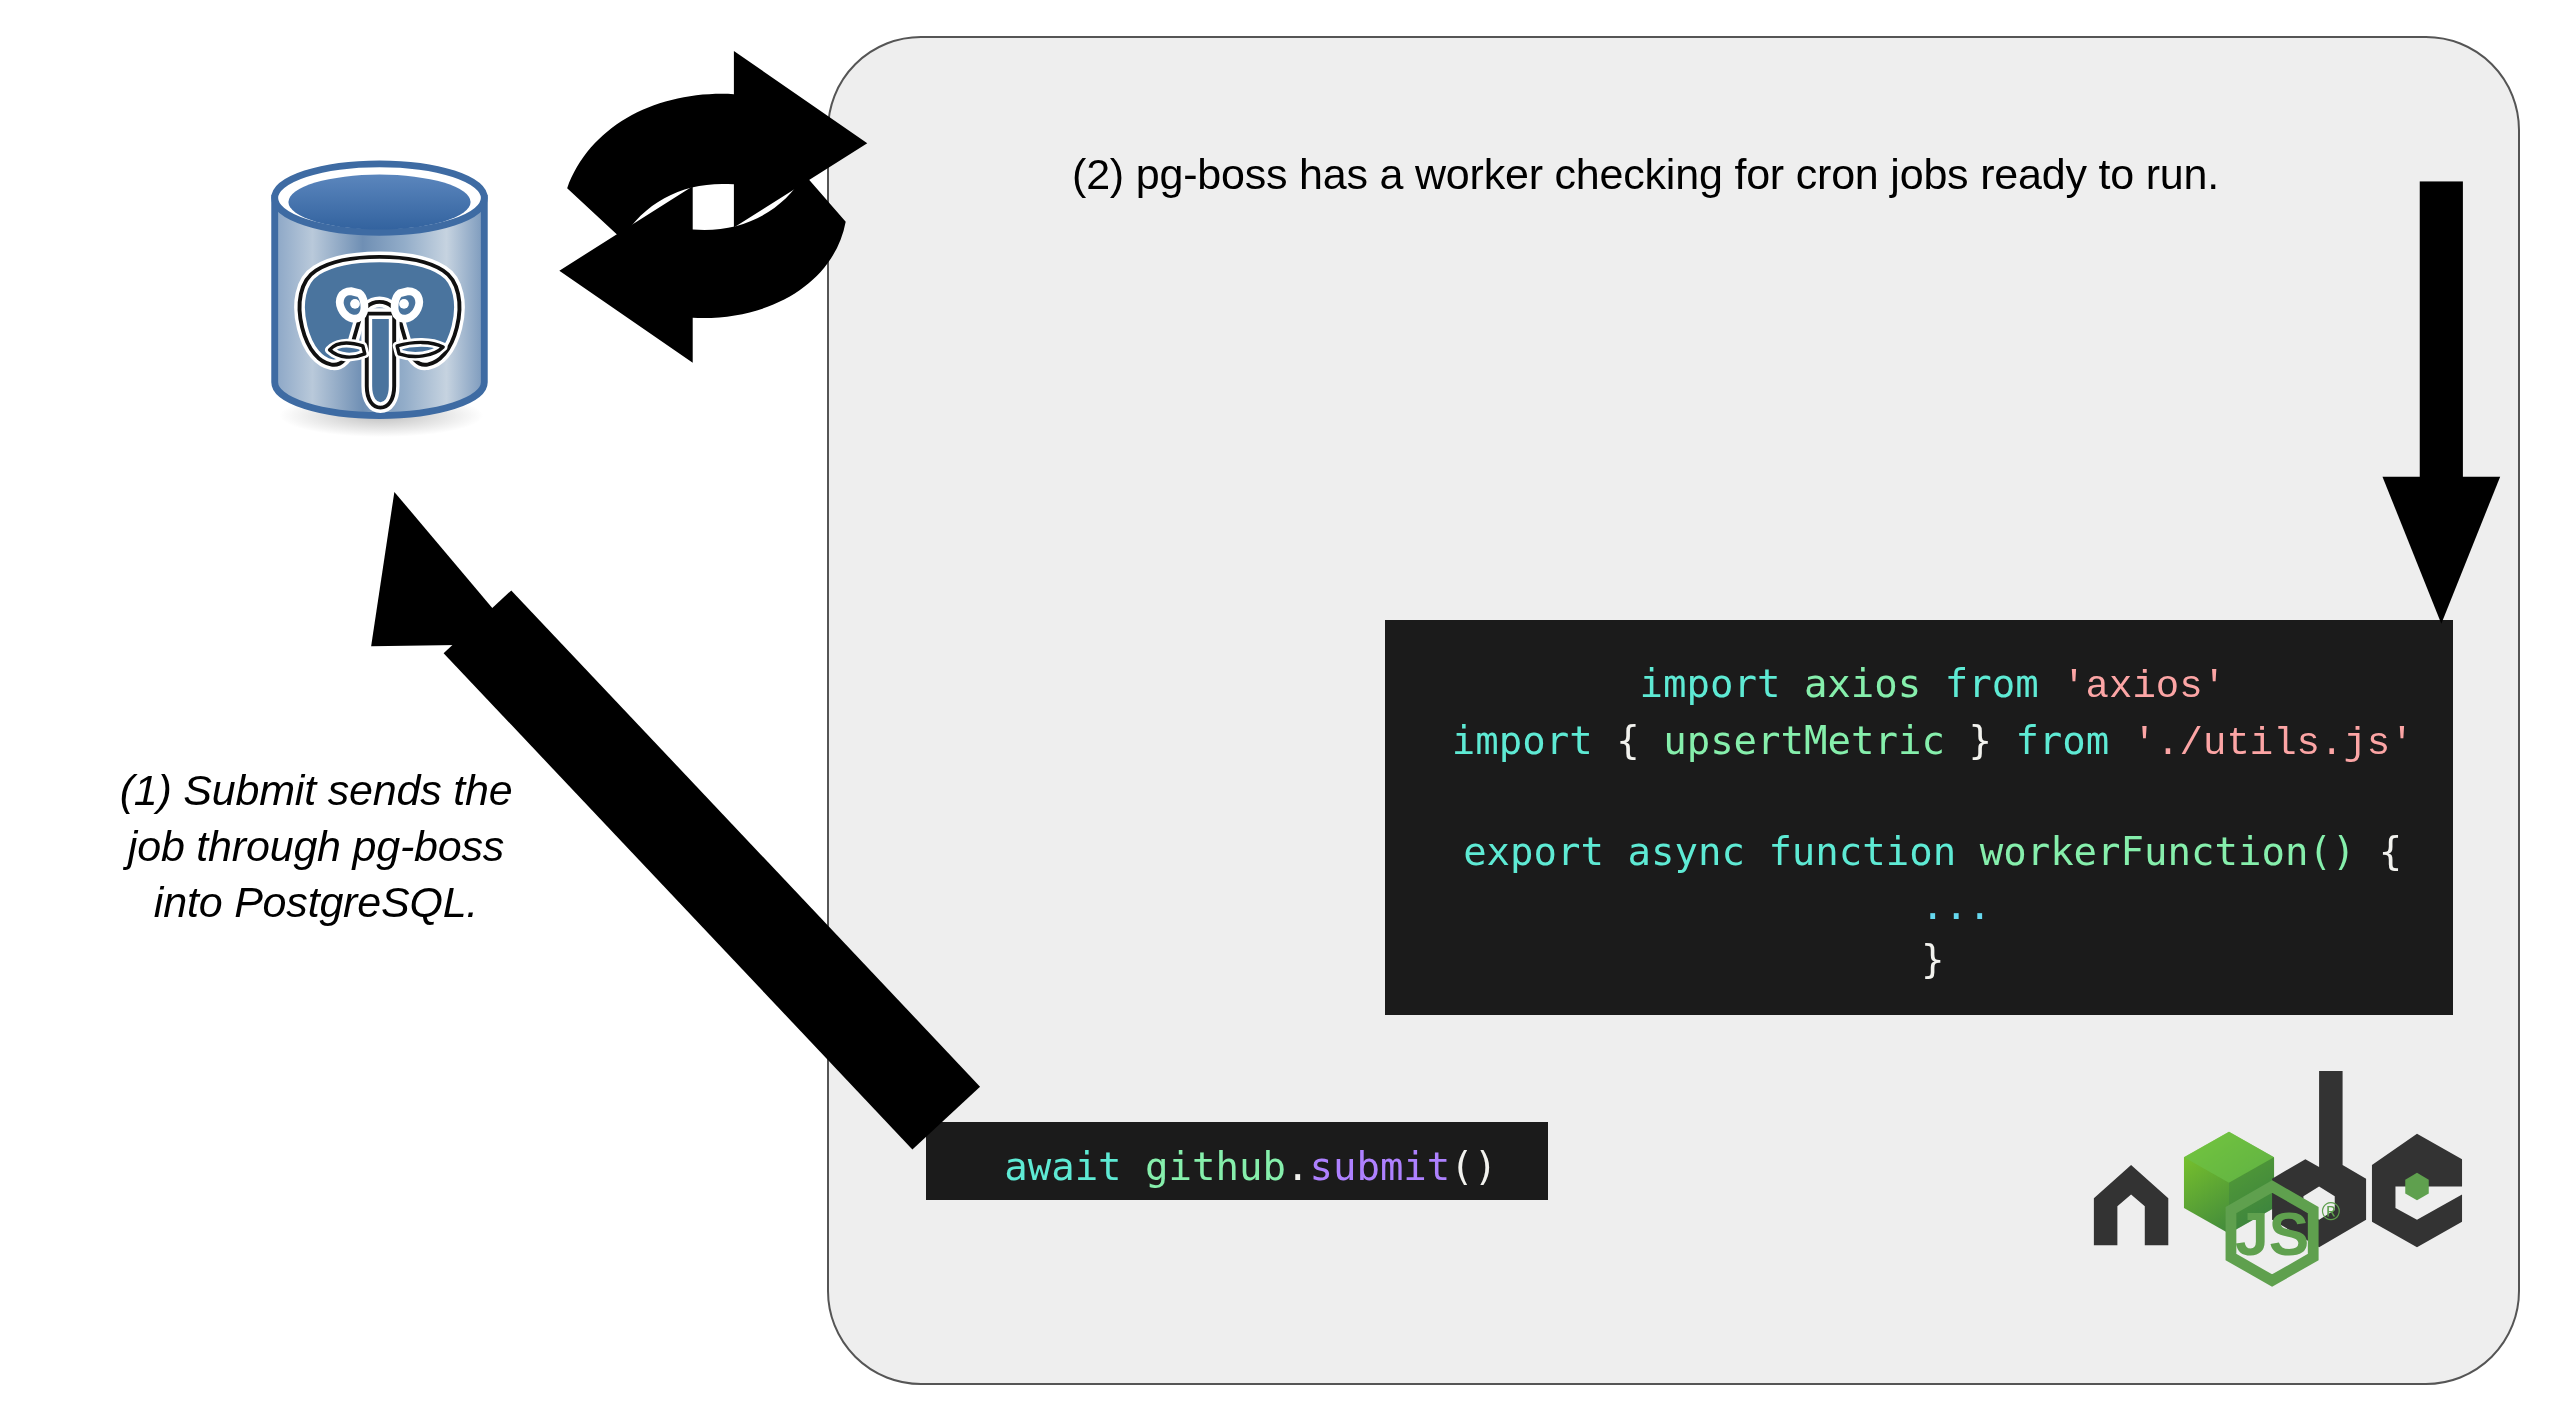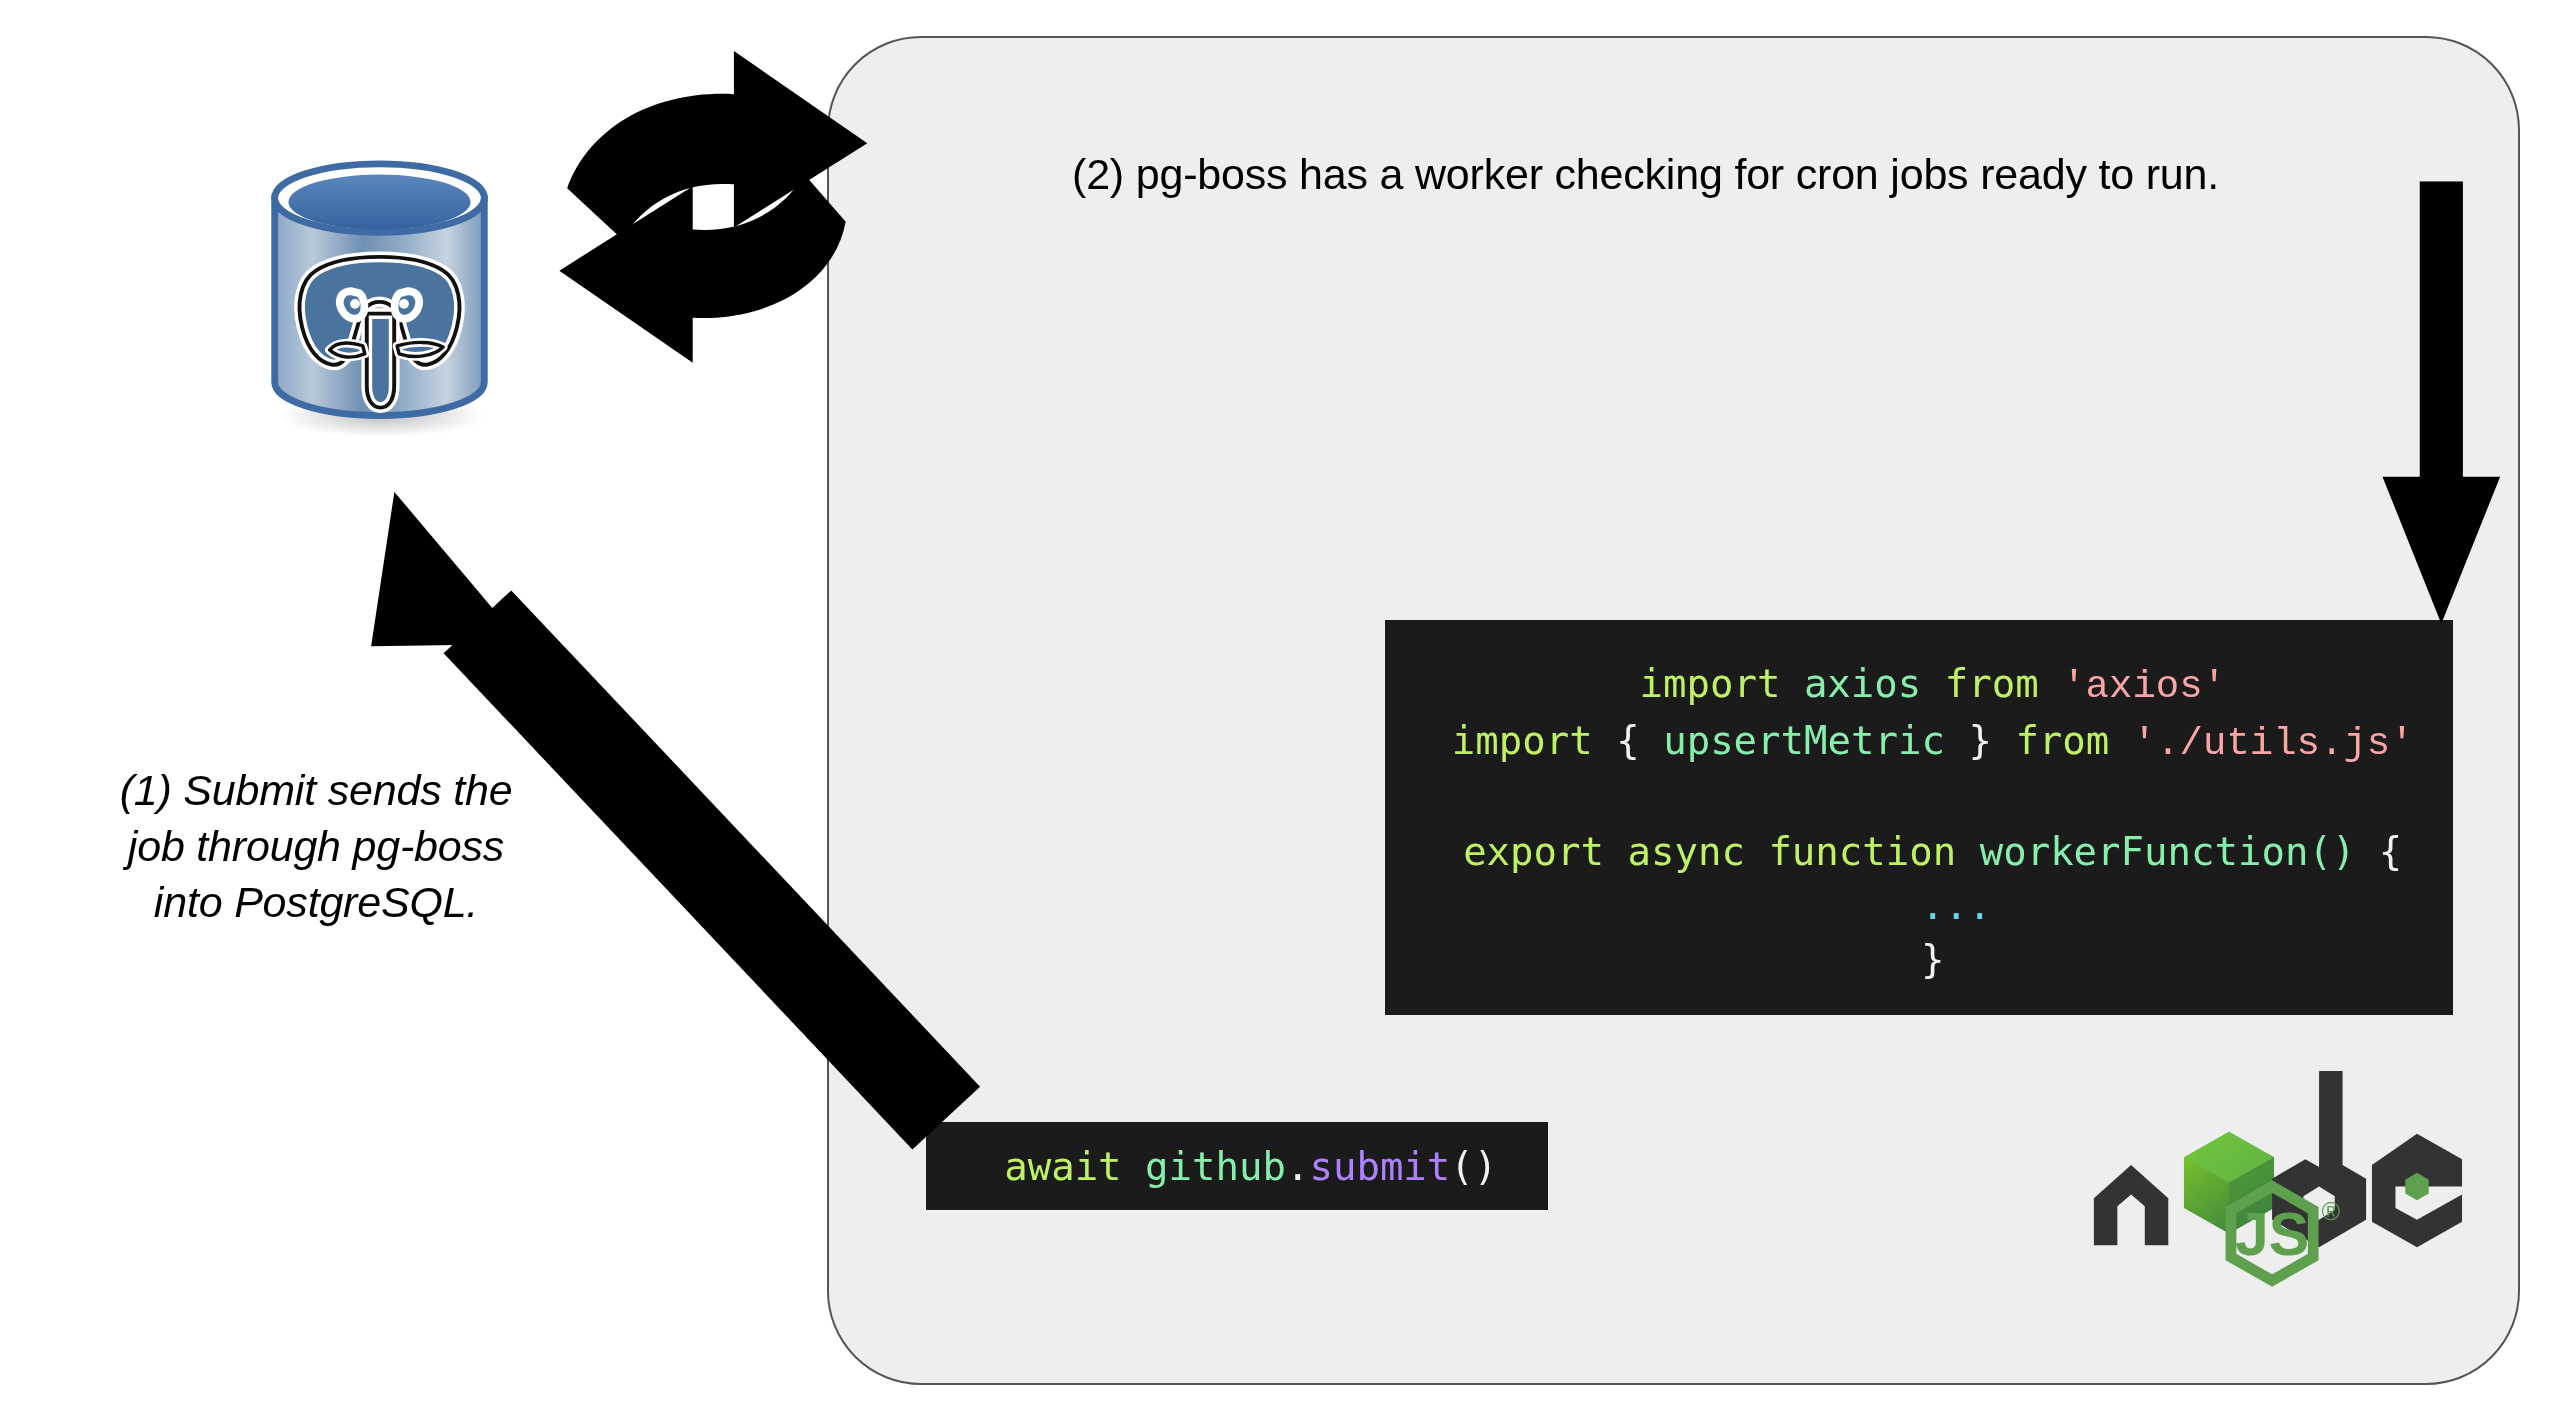--- a/index.html
+++ b/index.html
@@ -65,27 +65,27 @@
     height: 395px;
     font-size: 39px;
     line-height: 54px;
     padding: 37px 0 0 27.5px;
     box-sizing: border-box;
   }
   #code-submit {
     left: 926px;
     top: 1122px;
     width: 622px;
-    height: 88px;
+    height: 78px;
     font-size: 39px;
     line-height: 90px;
     padding: 0 0 0 27.5px;
     box-sizing: border-box;
   }
-  .tok-kw   { color: #bef264; }
+  .tok-kw   { color: #5eead4; }
   .tok-id   { color: #86efac; }
   .tok-str  { color: #fca5a5; font-family: Liberation Mono, monospace; }
   .tok-pun  { color: #f2f2ee; }
   .tok-fn   { color: #ae81ff; }
   .tok-dots { color: #66d9ef; }
 
   
   #arrows, #pglogo, #nodelogo {
     position: absolute;
     pointer-events: none;

